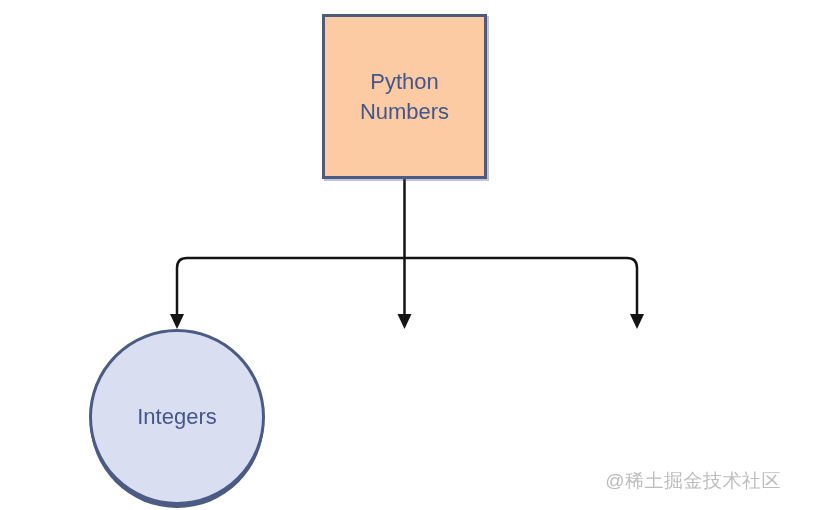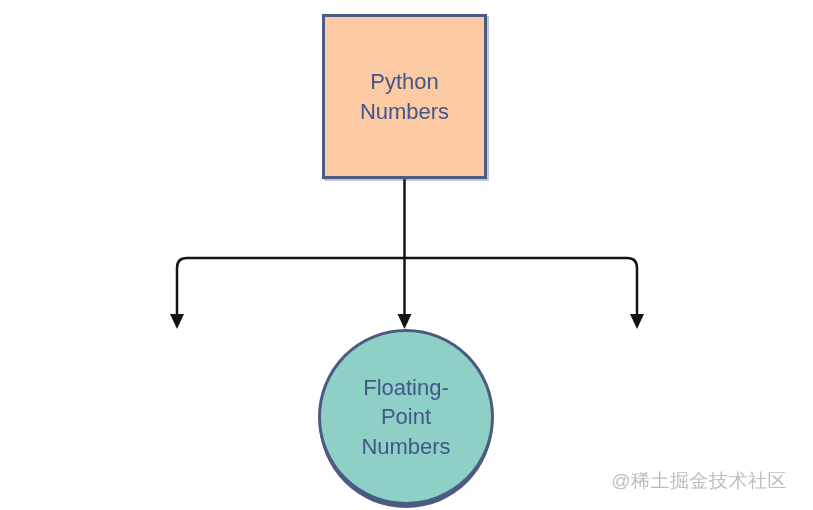--- a/index.html
+++ b/index.html
@@ -62,21 +62,21 @@
   .circle-integers { left: 89px;  top: 329px; }
   .circle-floating { left: 318px; top: 329px; }
   .circle-complex  { left: 549px; top: 329px; }
 
   .circle-integers .label { width: 140px; }
   .circle-floating .label { width: 110px; }
   .circle-complex  .label { width: 130px; }
 
   .watermark {
     position: absolute;
-    right: 26px;
+    right: 32px;
     bottom: 16px;
     font-size: 19px;
     color: rgba(178, 178, 178, 0.85);
     letter-spacing: 0.5px;
     user-select: none;
   }
 </style>
 </head>
 <body>
 
@@ -90,21 +90,21 @@
 
     <polygon points="170,314 184,314 177,329" fill="#141414"></polygon>
     <polygon points="397.5,314 411.5,314 404.5,329" fill="#141414"></polygon>
     <polygon points="630,314 644,314 637,329" fill="#141414"></polygon>
   </svg>
 
   <div class="node rect-node" style="background-color: rgb(252, 202, 163);">
     <span class="label">Python Numbers</span>
   </div>
 
+  <div class="node circle-node circle-integers" style="background-color: rgb(217, 222, 240);">
+    <span class="label">Integers</span>
+  </div>
 
-  <div class="node circle-node circle-floating" style="background-color: rgb(142, 208, 197);">
-    <span class="label">Floating-Point Numbers</span>
-  </div>
 
 
   <div class="watermark">@稀土掘金技术社区</div>
 
 </div>
 
 </body></html>

